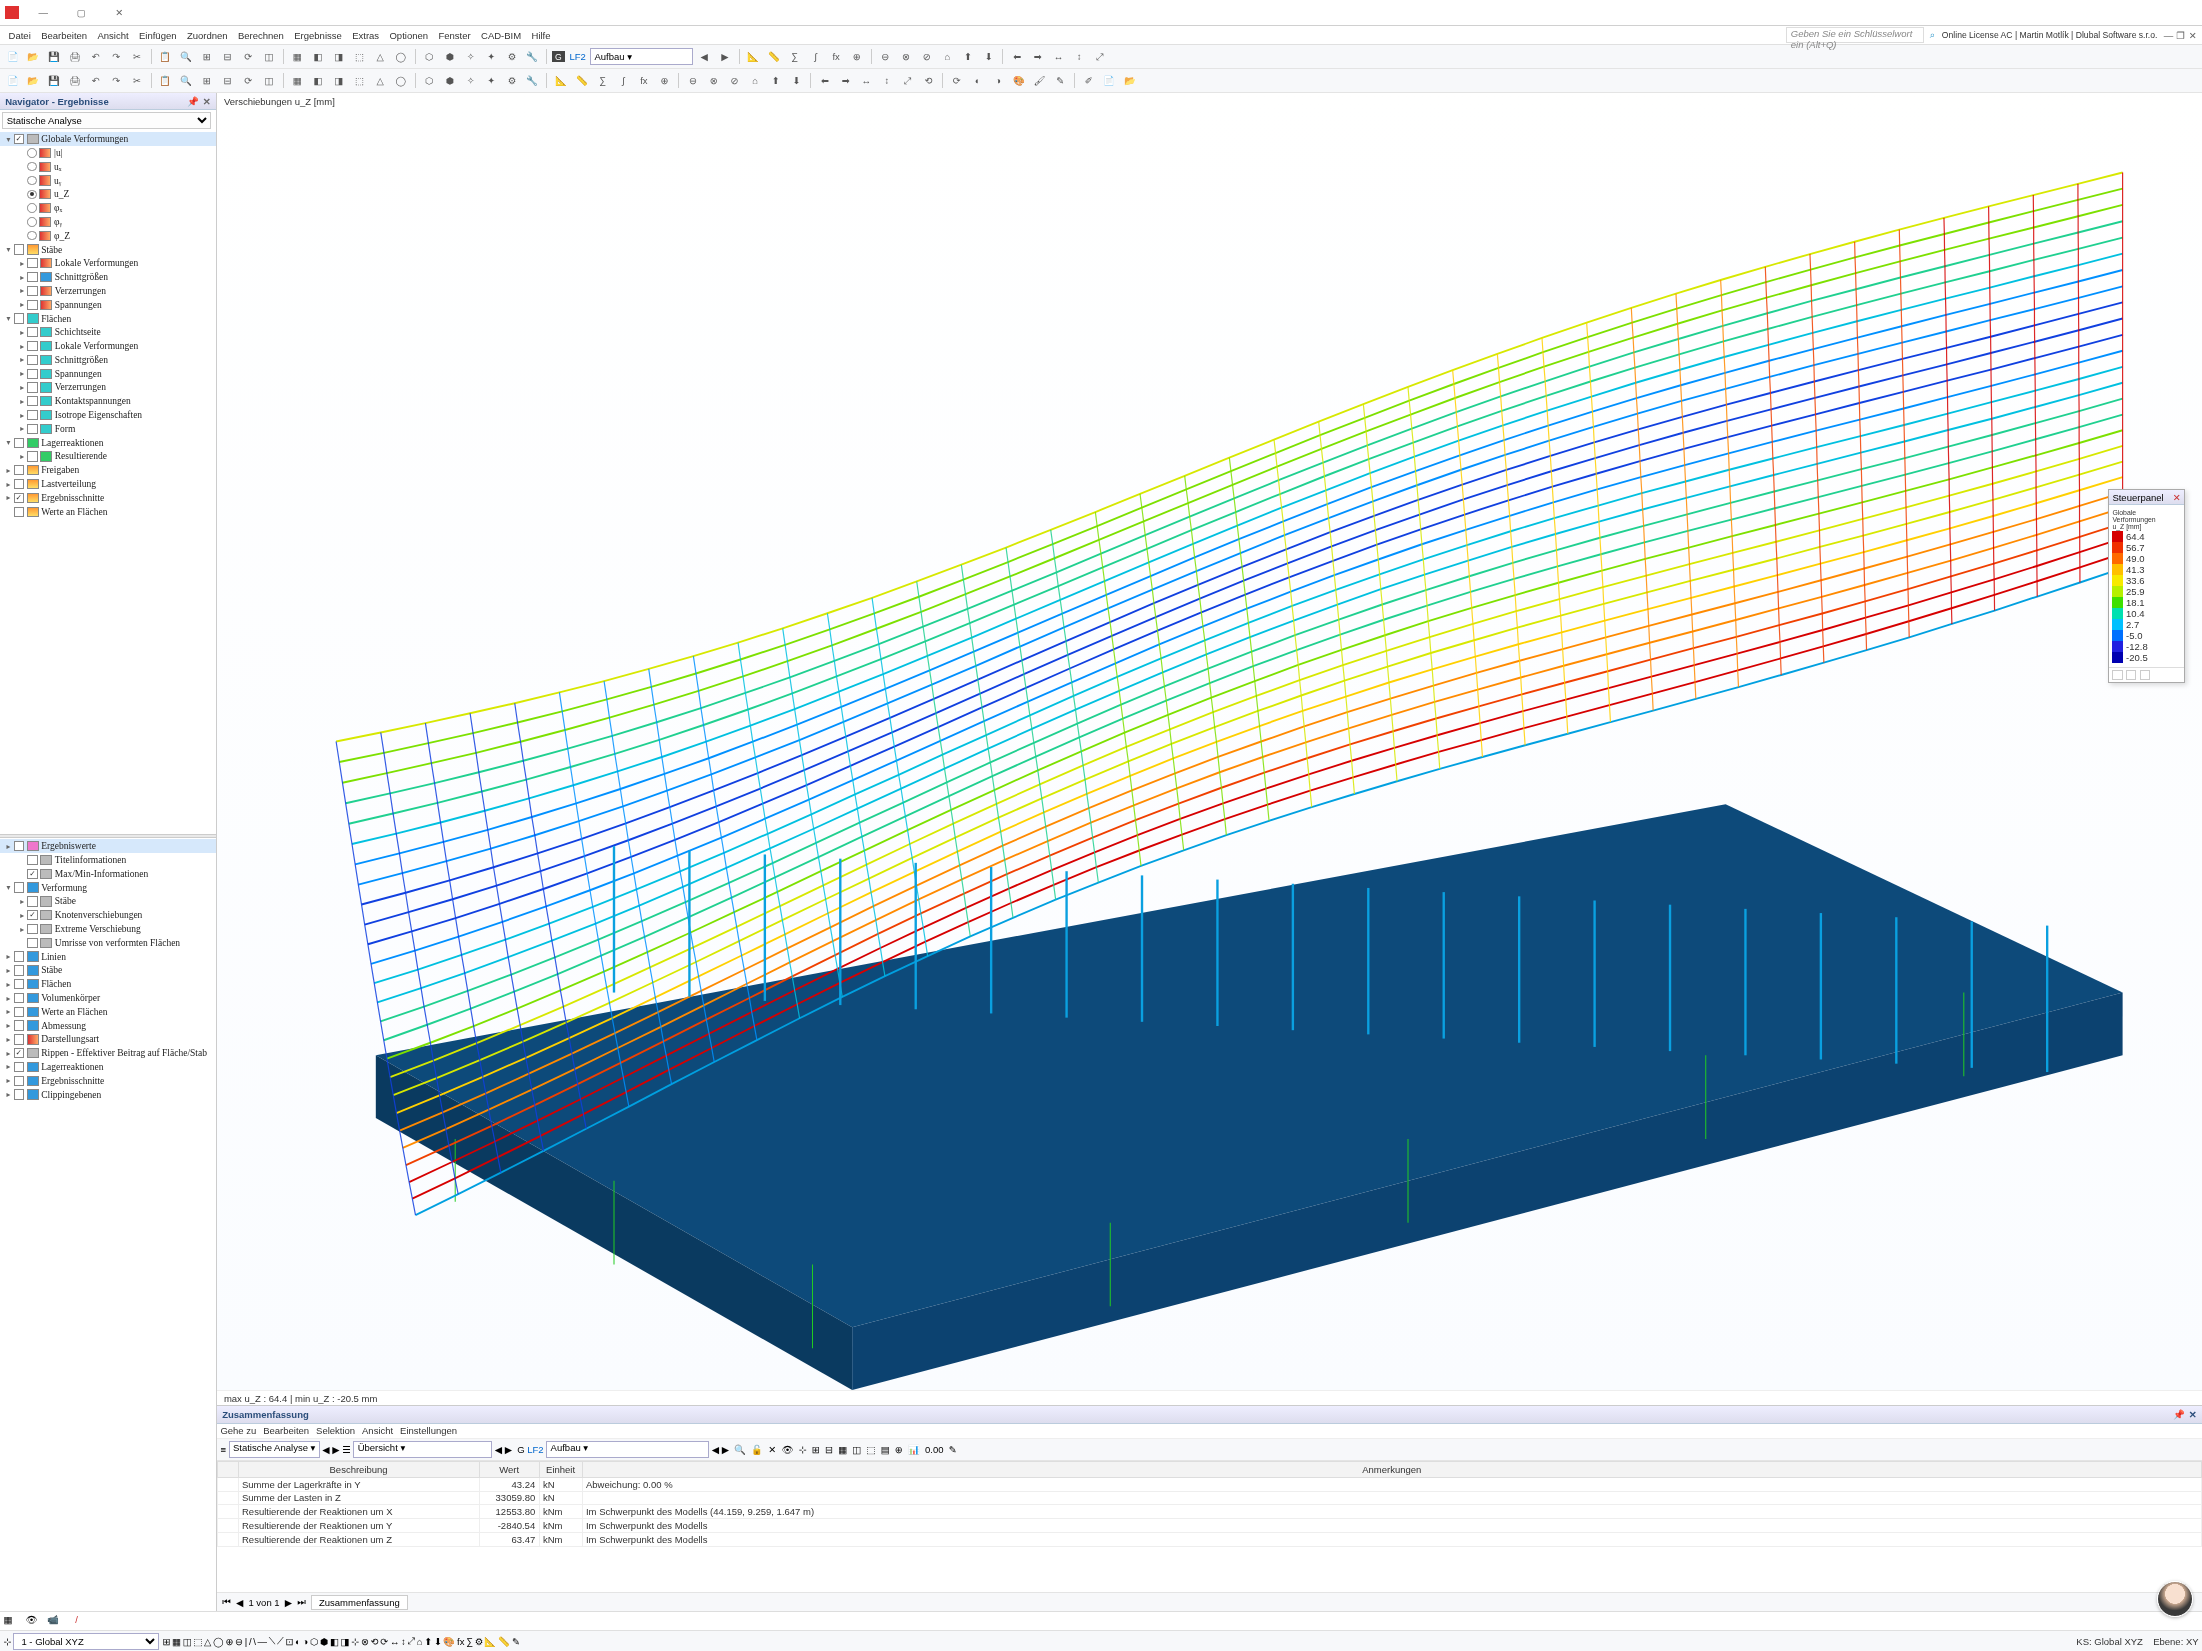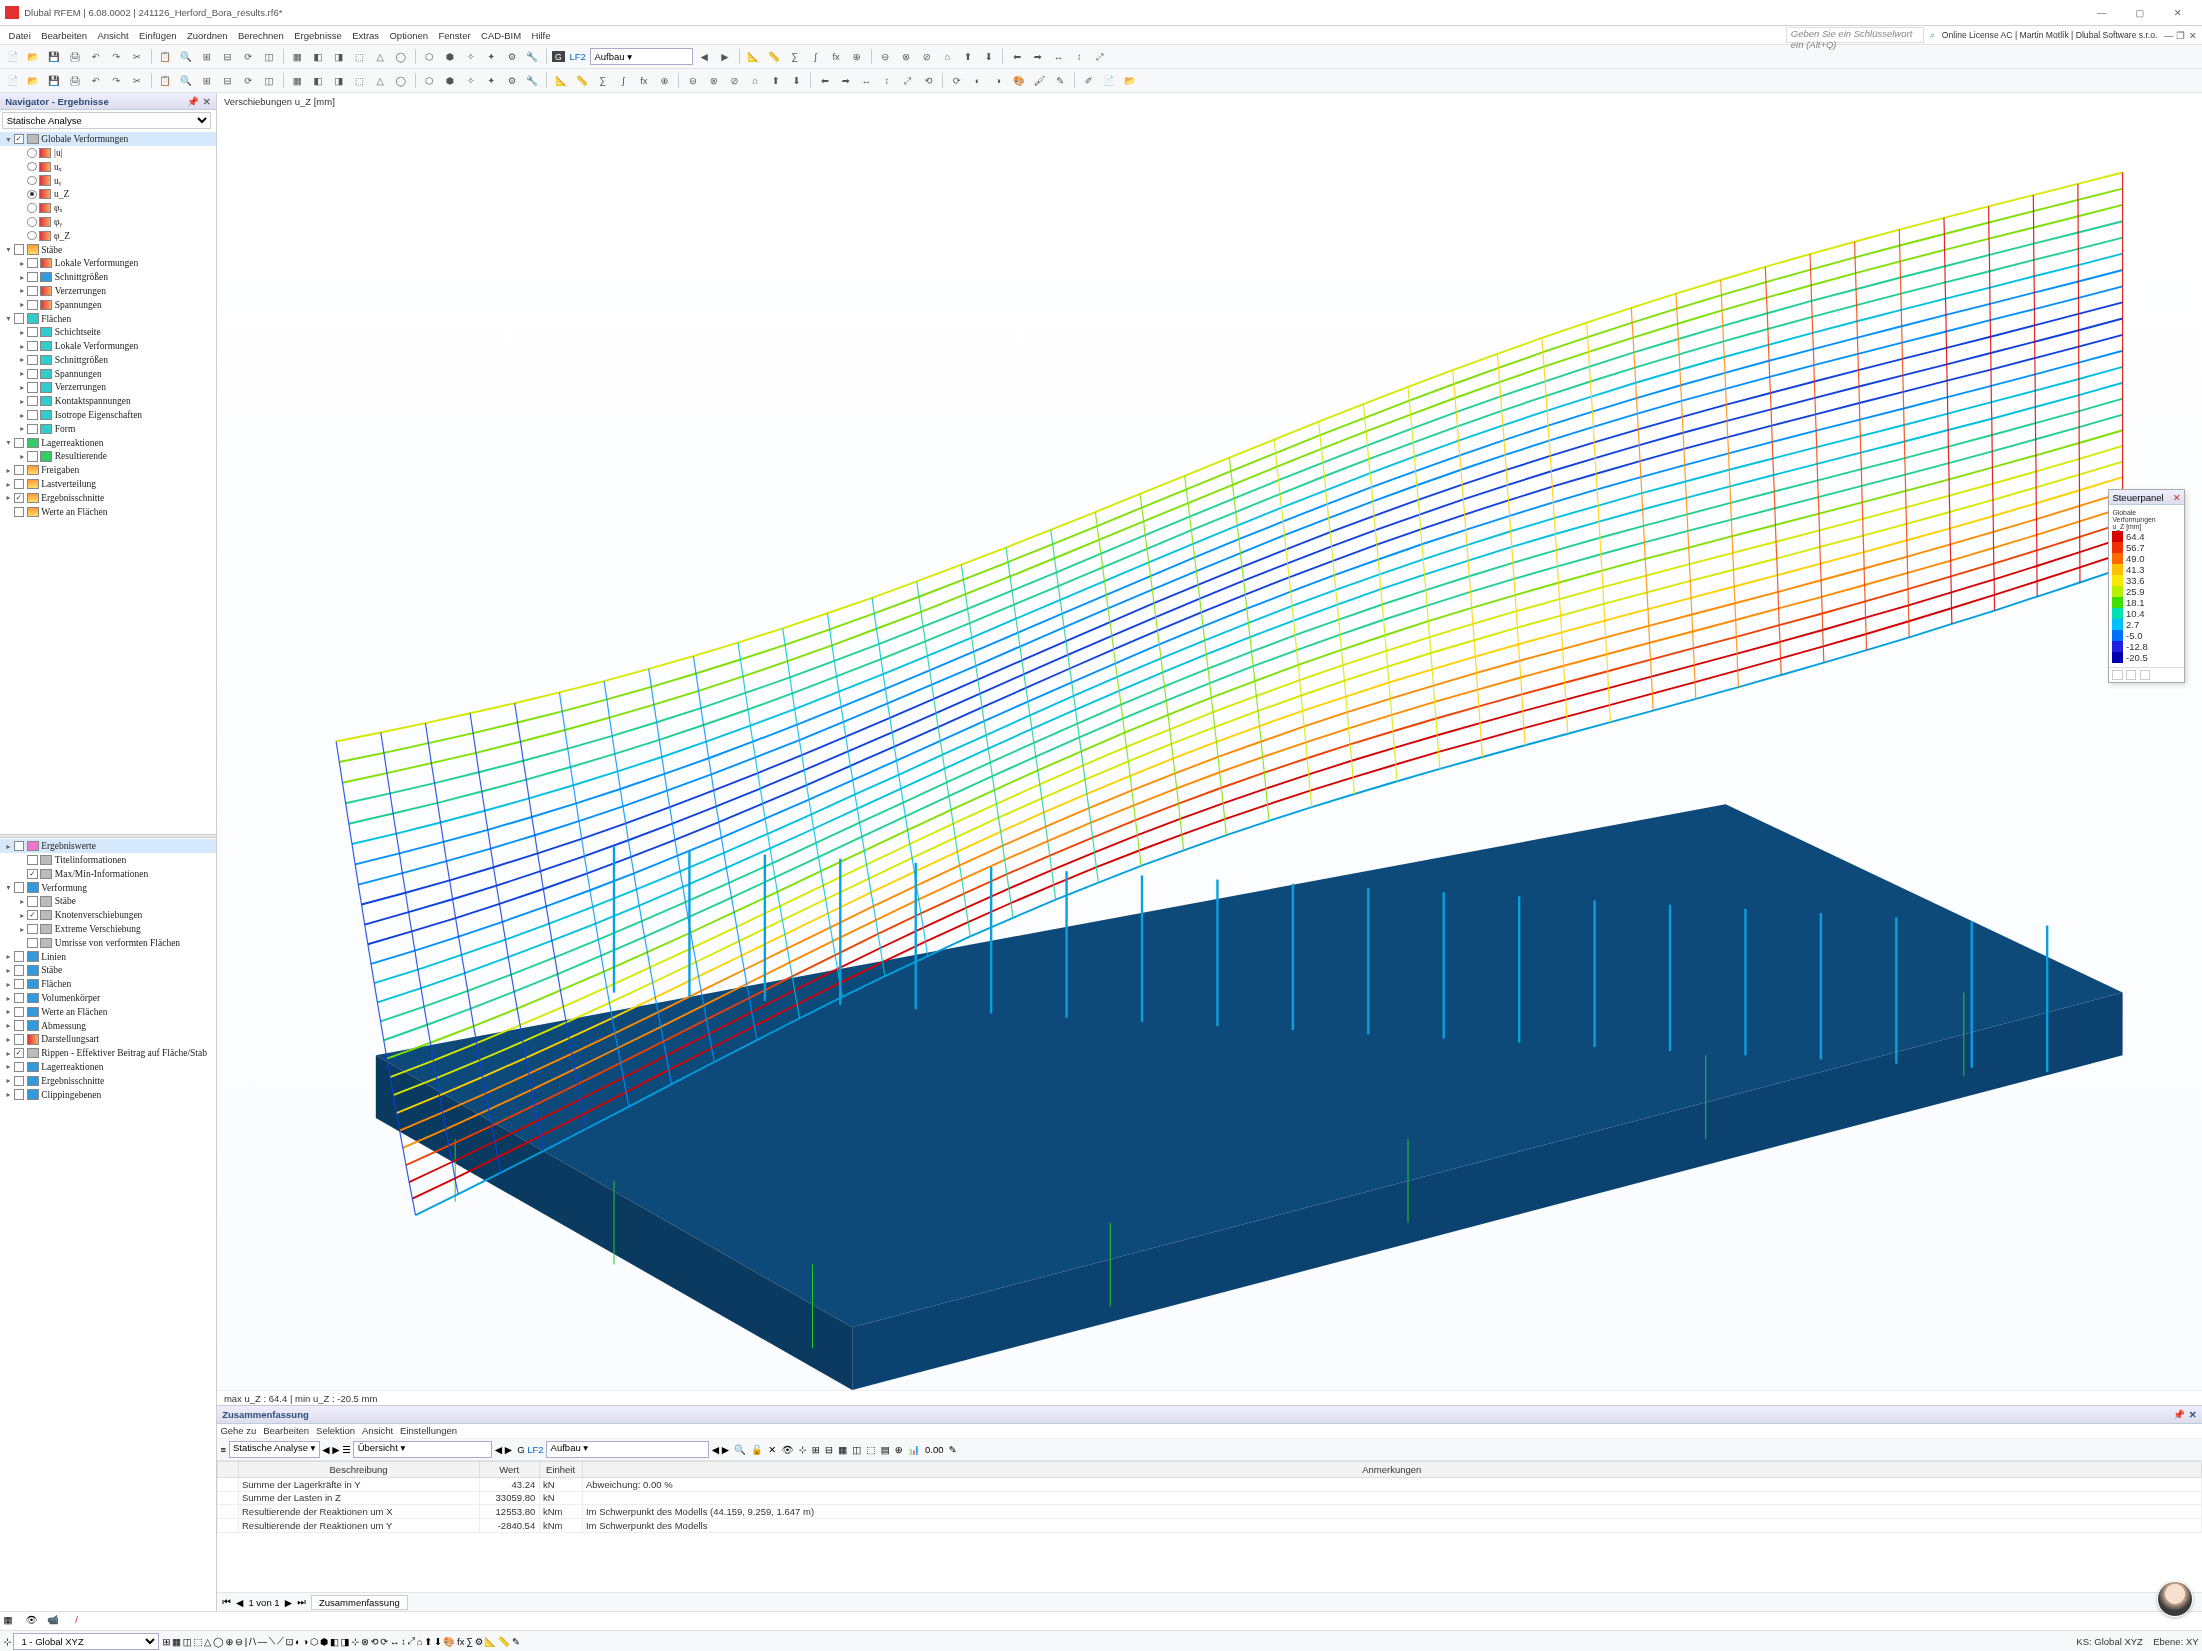--- a/index.html
+++ b/index.html
@@ -94,21 +94,20 @@
 .ic.red{background:linear-gradient(90deg,#d33,#fa6);} .ic.blue{background:#39d;} .ic.grn{background:#3c6;}
 .ic.or{background:linear-gradient(#f93,#fd6);} .ic.cy{background:#3cc;} .ic.gray{background:#bbb;}
 .ic.pk{background:#e7c;}
 
 </style>
 </head>
 <body>
 
 <div class="titlebar">
   <div class="app-icon"></div>
-  <div class="title">Dlubal RFEM | 6.08.0002 | 241126_Herford_Bora_results.rf6*</div>
   <div class="sys-btn">—</div>
   <div class="sys-btn">▢</div>
   <div class="sys-btn">✕</div>
 </div>
 
 <div class="menubar">
   <span class="menu-item">Datei</span>
   <span class="menu-item">Bearbeiten</span>
   <span class="menu-item">Ansicht</span>
   <span class="menu-item">Einfügen</span>
@@ -806,20 +805,27 @@
                 <td>kNm</td>
                 <td>Im Schwerpunkt des Modells (44.159, 9.259, 1.647 m)</td>
               </tr>
               <tr>
                 <td></td>
                 <td>Resultierende der Reaktionen um Y</td>
                 <td class="num">-2840.54</td>
                 <td>kNm</td>
                 <td>Im Schwerpunkt des Modells</td>
               </tr>
+              <tr>
+                <td></td>
+                <td>Resultierende der Reaktionen um Z</td>
+                <td class="num">63.47</td>
+                <td>kNm</td>
+                <td>Im Schwerpunkt des Modells</td>
+              </tr>
             </tbody>
         </table>
       </div>
       <div class="sum-nav">
         <span class="tbbtn">⏮</span>
         <span class="tbbtn">◀</span>
         <span>1 von 1</span>
         <span class="tbbtn">▶</span>
         <span class="tbbtn">⏭</span>
         <span style="border:0.9px solid #ccc;padding:0.9px 6.9px;background:#fff;">Zusammenfassung</span>

